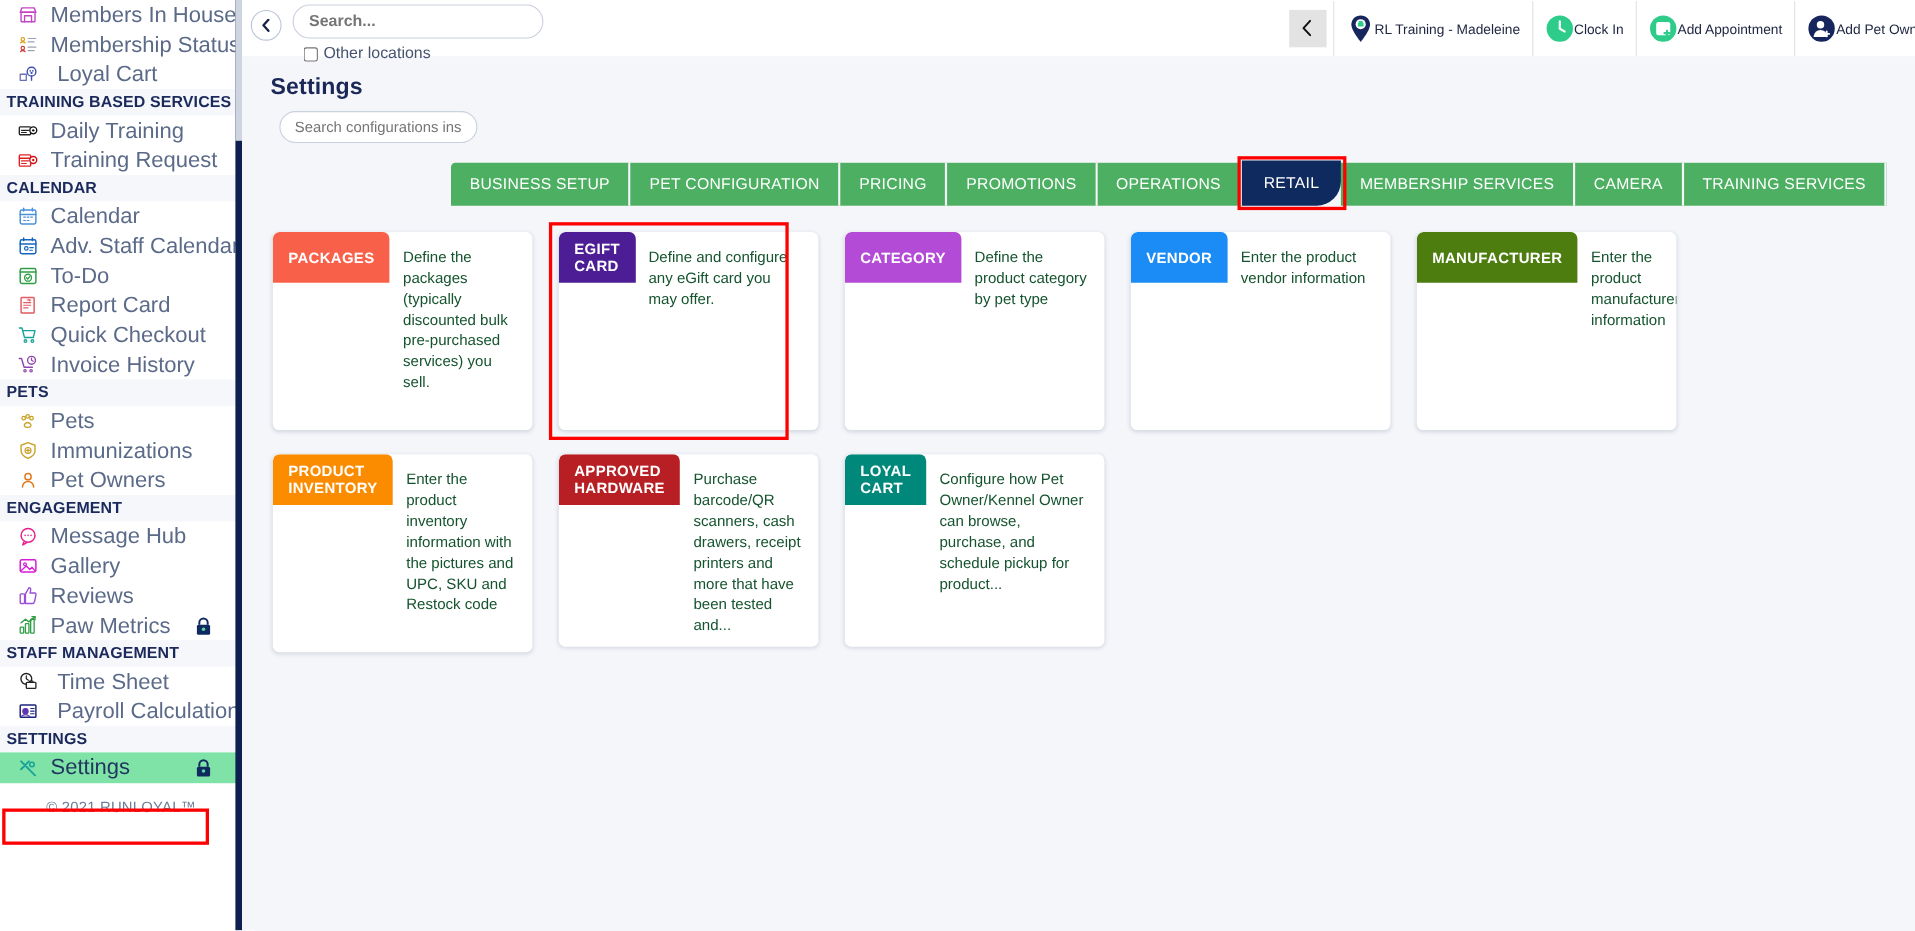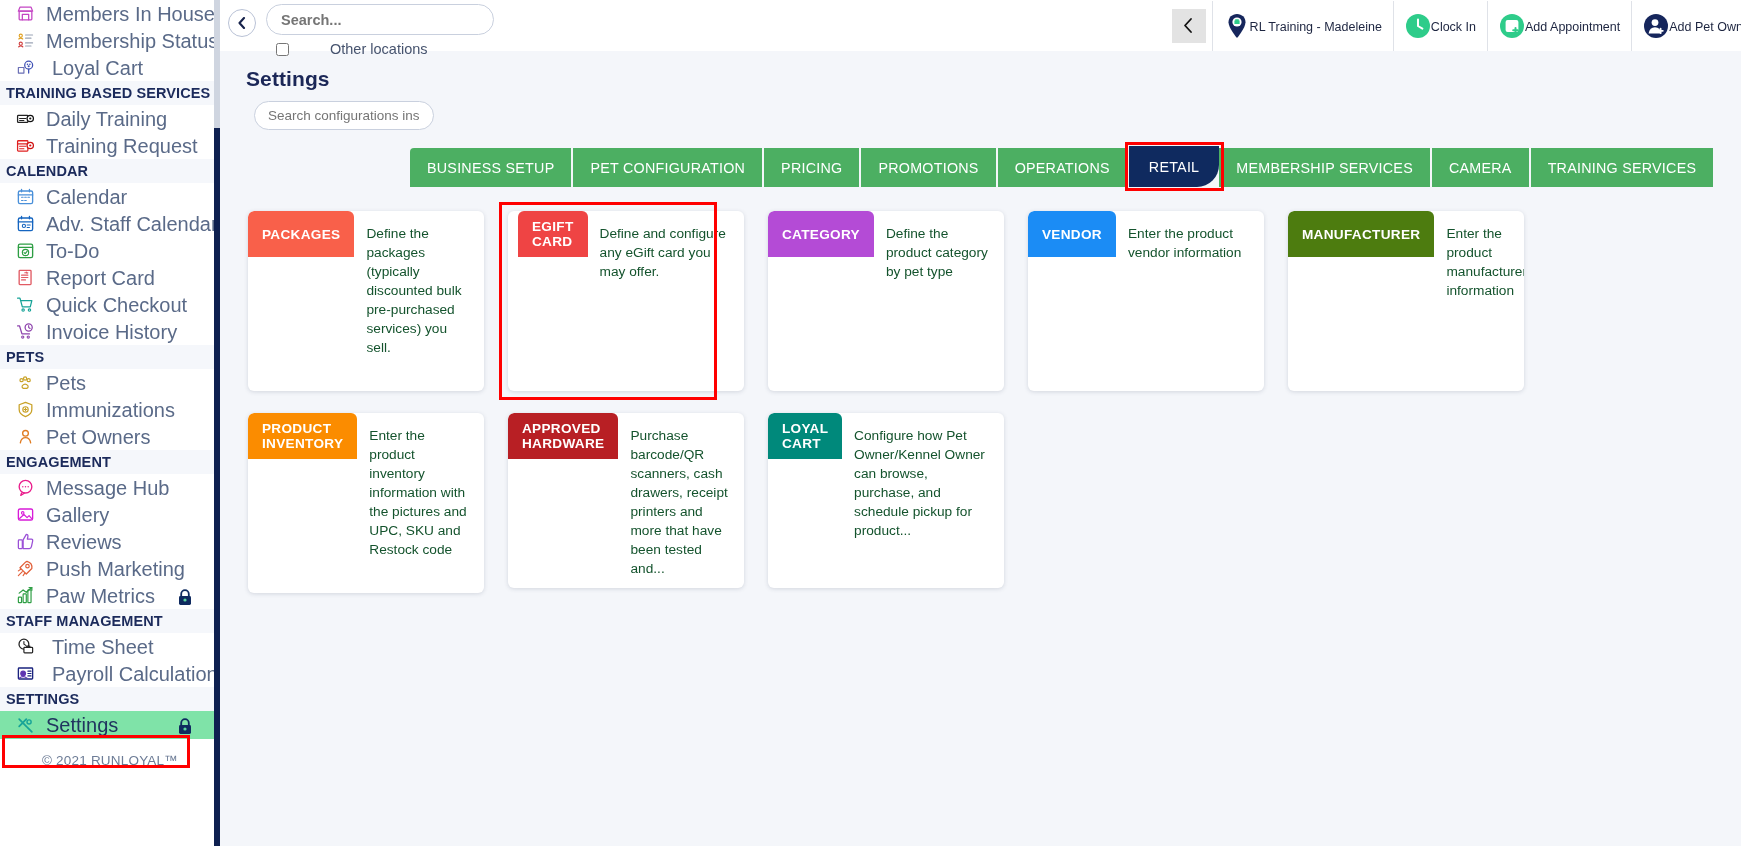--- a/index.html
+++ b/index.html
@@ -103,21 +103,21 @@
     border: 1px solid #c9d0de; border-radius: 16px;
     padding: 0 14px; font-size: 14.5px; color: #6a7governor;
     color: #6a7185;
     outline: none;
     background: #fff;
     font-family: "Liberation Sans", sans-serif;
     font-weight: bold;
   }
   .other-loc { display: flex; align-items: center; margin: 6px 0 0 10px; }
   .other-loc input { width: 13px; height: 13px; margin: 0 5px 0 0; }
-  .other-loc label { font-size: 14.5px; color: #46536e; margin-left: 36px; }
+  .other-loc label { font-size: 14.5px; color: #46536e; }
 
   .top-actions {
     position: absolute; right: 0; top: 0;
     height: 51px; display: flex; align-items: center;
   }
   .back-sq {
     width: 34px; height: 34px; background: #e3e3e3;
     display: flex; align-items: center; justify-content: center;
     font-size: 21px; color: #111; margin-right: 6px;
   }
@@ -412,30 +412,20 @@
             <svg width="19" height="19" viewBox="0 0 24 24">
               <path d="M9 21 V10 L13 3 Q15.5 3 15 6 L14.3 9 H19.5 Q21.5 9 21 11.5 L19.5 18.5 Q19 21 17 21 Z" stroke="#9a4fd6" fill="none" stroke-width="1.6" stroke-linecap="round" stroke-linejoin="round"></path>
               <rect x="3" y="10" width="5" height="11" stroke="#9a4fd6" fill="none" rx="1" stroke-width="1.6"></rect>
             </svg>
           </span>
           <span class="lbl">Reviews</span>
         </div>
         <div class="side-item">
           <span class="ico">
             <svg width="19" height="19" viewBox="0 0 24 24">
-              <path d="M14 3 Q21 5 20 12 L13 19 L9 15 L5 11 L12 4 Q13 3.3 14 3 Z" stroke="#e2603a" fill="none" stroke-width="1.6" stroke-linecap="round" stroke-linejoin="round"></path>
-              <circle cx="14.5" cy="9" r="2.2" stroke="#e2603a" fill="none" stroke-width="1.5"></circle>
-              <path d="M8 16 L3 21 M6 13 L3 15 M11 18 L9 21" stroke="#e2603a" fill="none" stroke-width="1.5" stroke-linecap="round" stroke-linejoin="round"></path>
-            </svg>
-          </span>
-          <span class="lbl">Push Marketing</span>
-        </div>
-        <div class="side-item">
-          <span class="ico">
-            <svg width="19" height="19" viewBox="0 0 24 24">
               <rect x="3" y="14" width="4" height="7" stroke="#2e9e44" fill="none" rx="0.8" stroke-width="1.5"></rect>
               <rect x="9" y="10" width="4" height="11" stroke="#2e9e44" fill="none" rx="0.8" stroke-width="1.5"></rect>
               <rect x="15" y="5" width="4" height="16" stroke="#2e9e44" fill="none" rx="0.8" stroke-width="1.5"></rect>
               <path d="M4 9 L9 5 L13 8 L20 2" stroke="#2e9e44" fill="none" stroke-width="1.6" stroke-linecap="round" stroke-linejoin="round"></path>
               <path d="M16.5 2 H20 V5.5" stroke="#2e9e44" fill="none" stroke-width="1.6" stroke-linecap="round" stroke-linejoin="round"></path>
             </svg>
           </span>
           <span class="lbl">Paw Metrics</span>
           <span class="lock"><svg width="16" height="17" viewBox="0 0 16 17">
               <path d="M4.2 7 V5 a3.8 3.8 0 0 1 7.6 0 V7" stroke="#0f2a5f" fill="none" stroke-width="1.8"></path>
@@ -575,21 +565,21 @@
 
     <div class="cards" id="cards">
         <div class="card-wrap">
           <div class="card card-row1">
             <div class="card-head" style="background: rgb(249, 96, 74);">PACKAGES</div>
             <div class="card-body">Define the packages (typically discounted bulk pre-purchased services) you sell.</div>
           </div>
         </div>
         <div class="card-wrap">
           <div class="card card-row1">
-            <div class="card-head" style="background: #ef4444; margin-left: 10px;">EGIFT CARD</div>
+            <div class="card-head" style="background: #4c1d95;">EGIFT CARD</div>
             <div class="card-body">Define and configure any eGift card you may offer.</div>
           </div>
           <div class="card-highlight"></div>
         </div>
         <div class="card-wrap">
           <div class="card card-row1">
             <div class="card-head" style="background: rgb(180, 75, 214);">CATEGORY</div>
             <div class="card-body">Define the product category by pet type</div>
           </div>
         </div>

